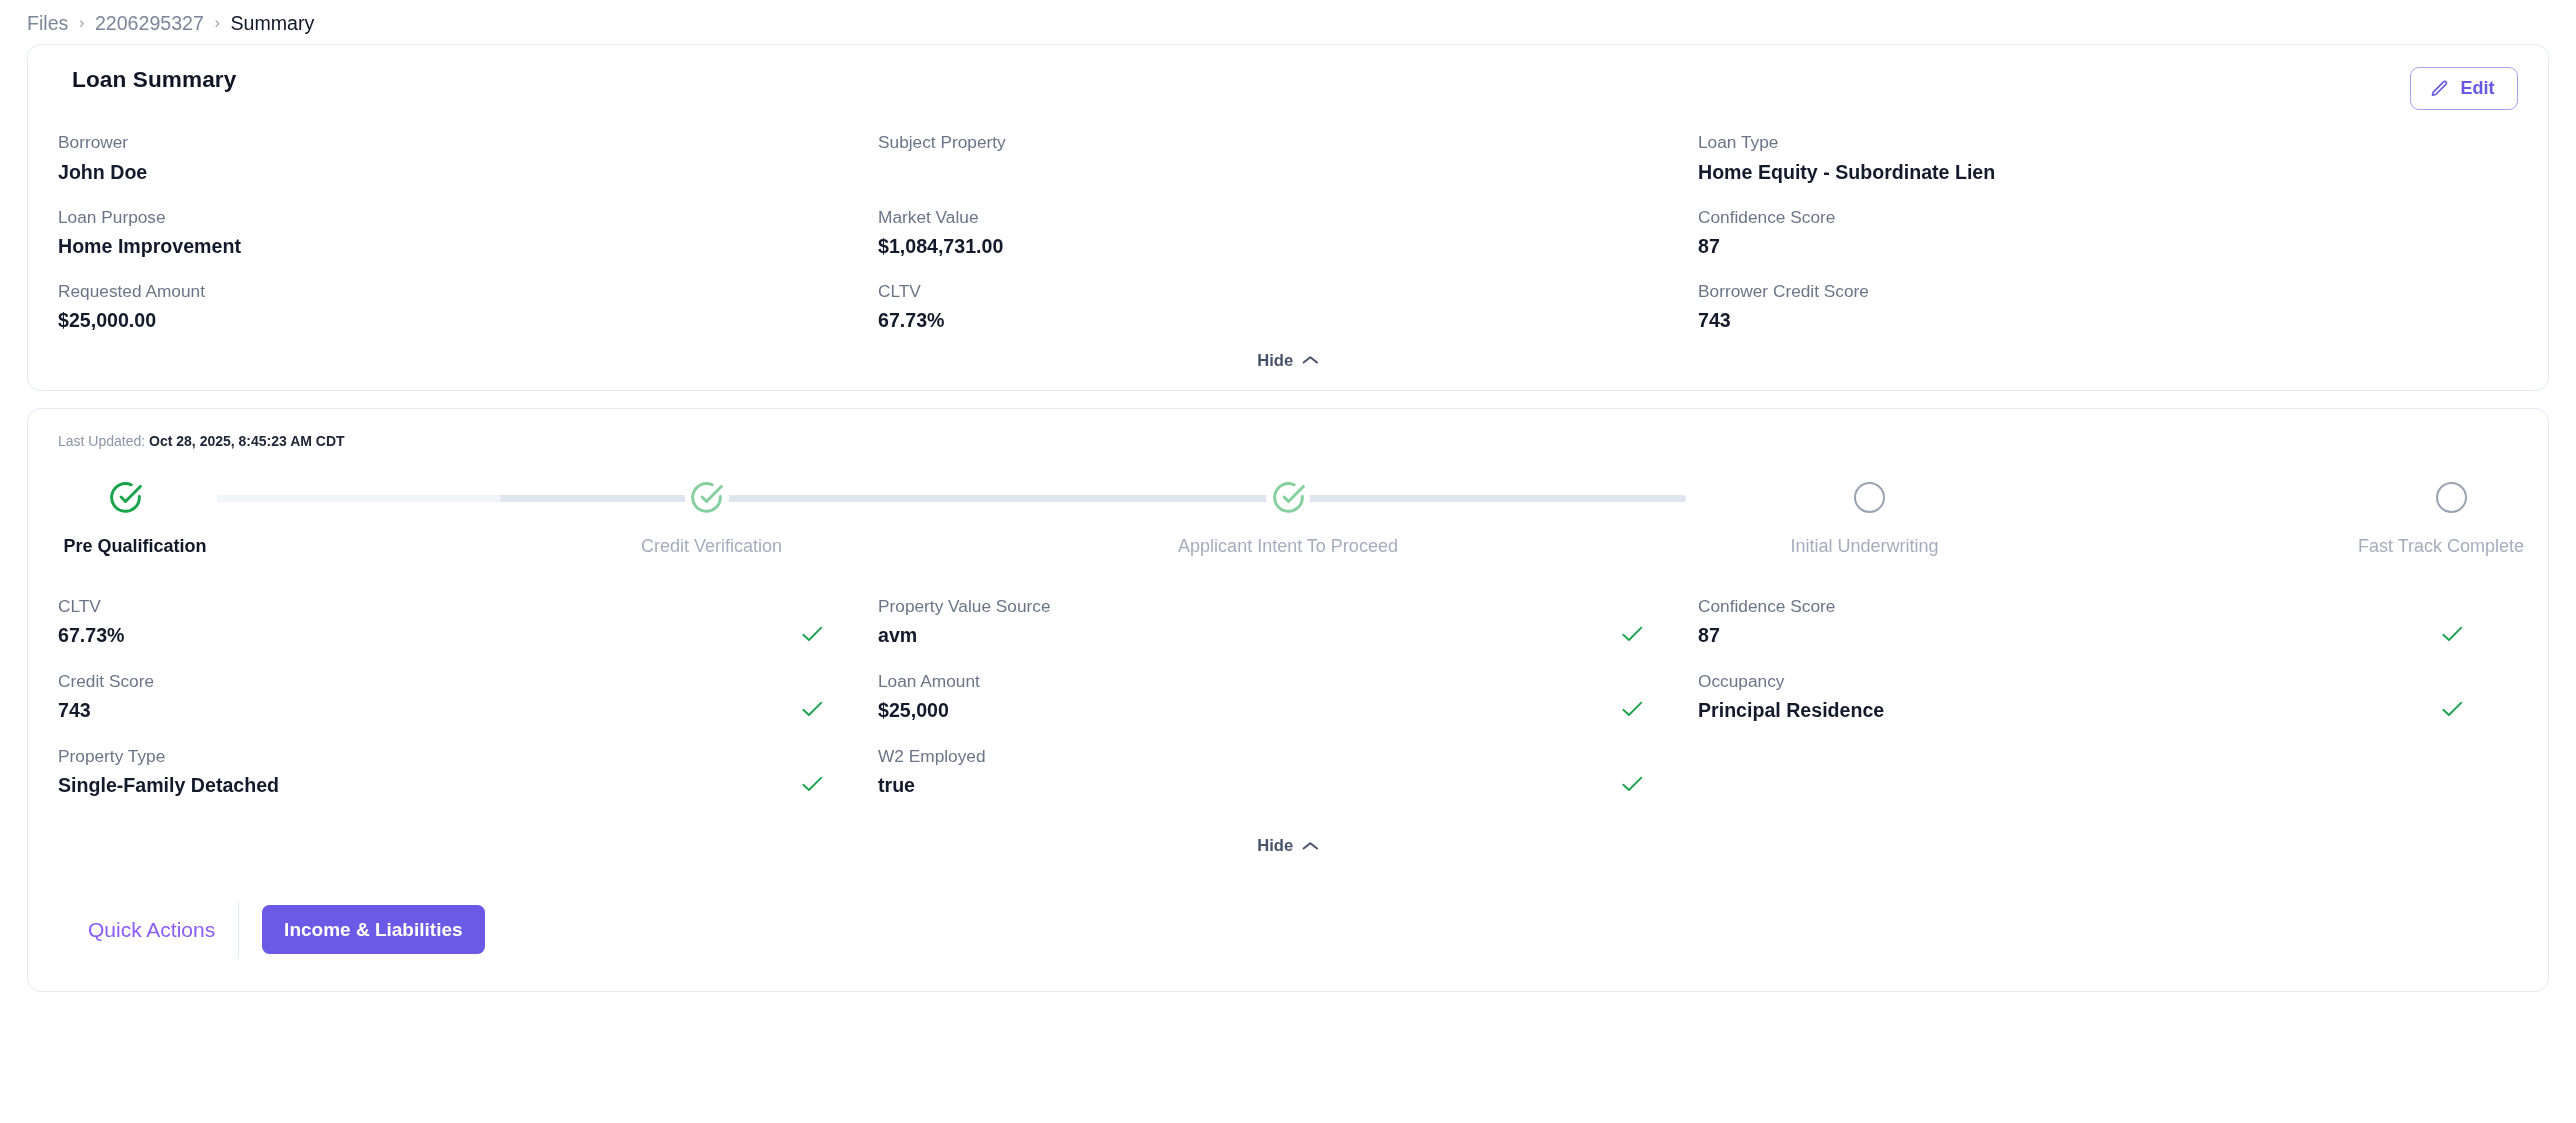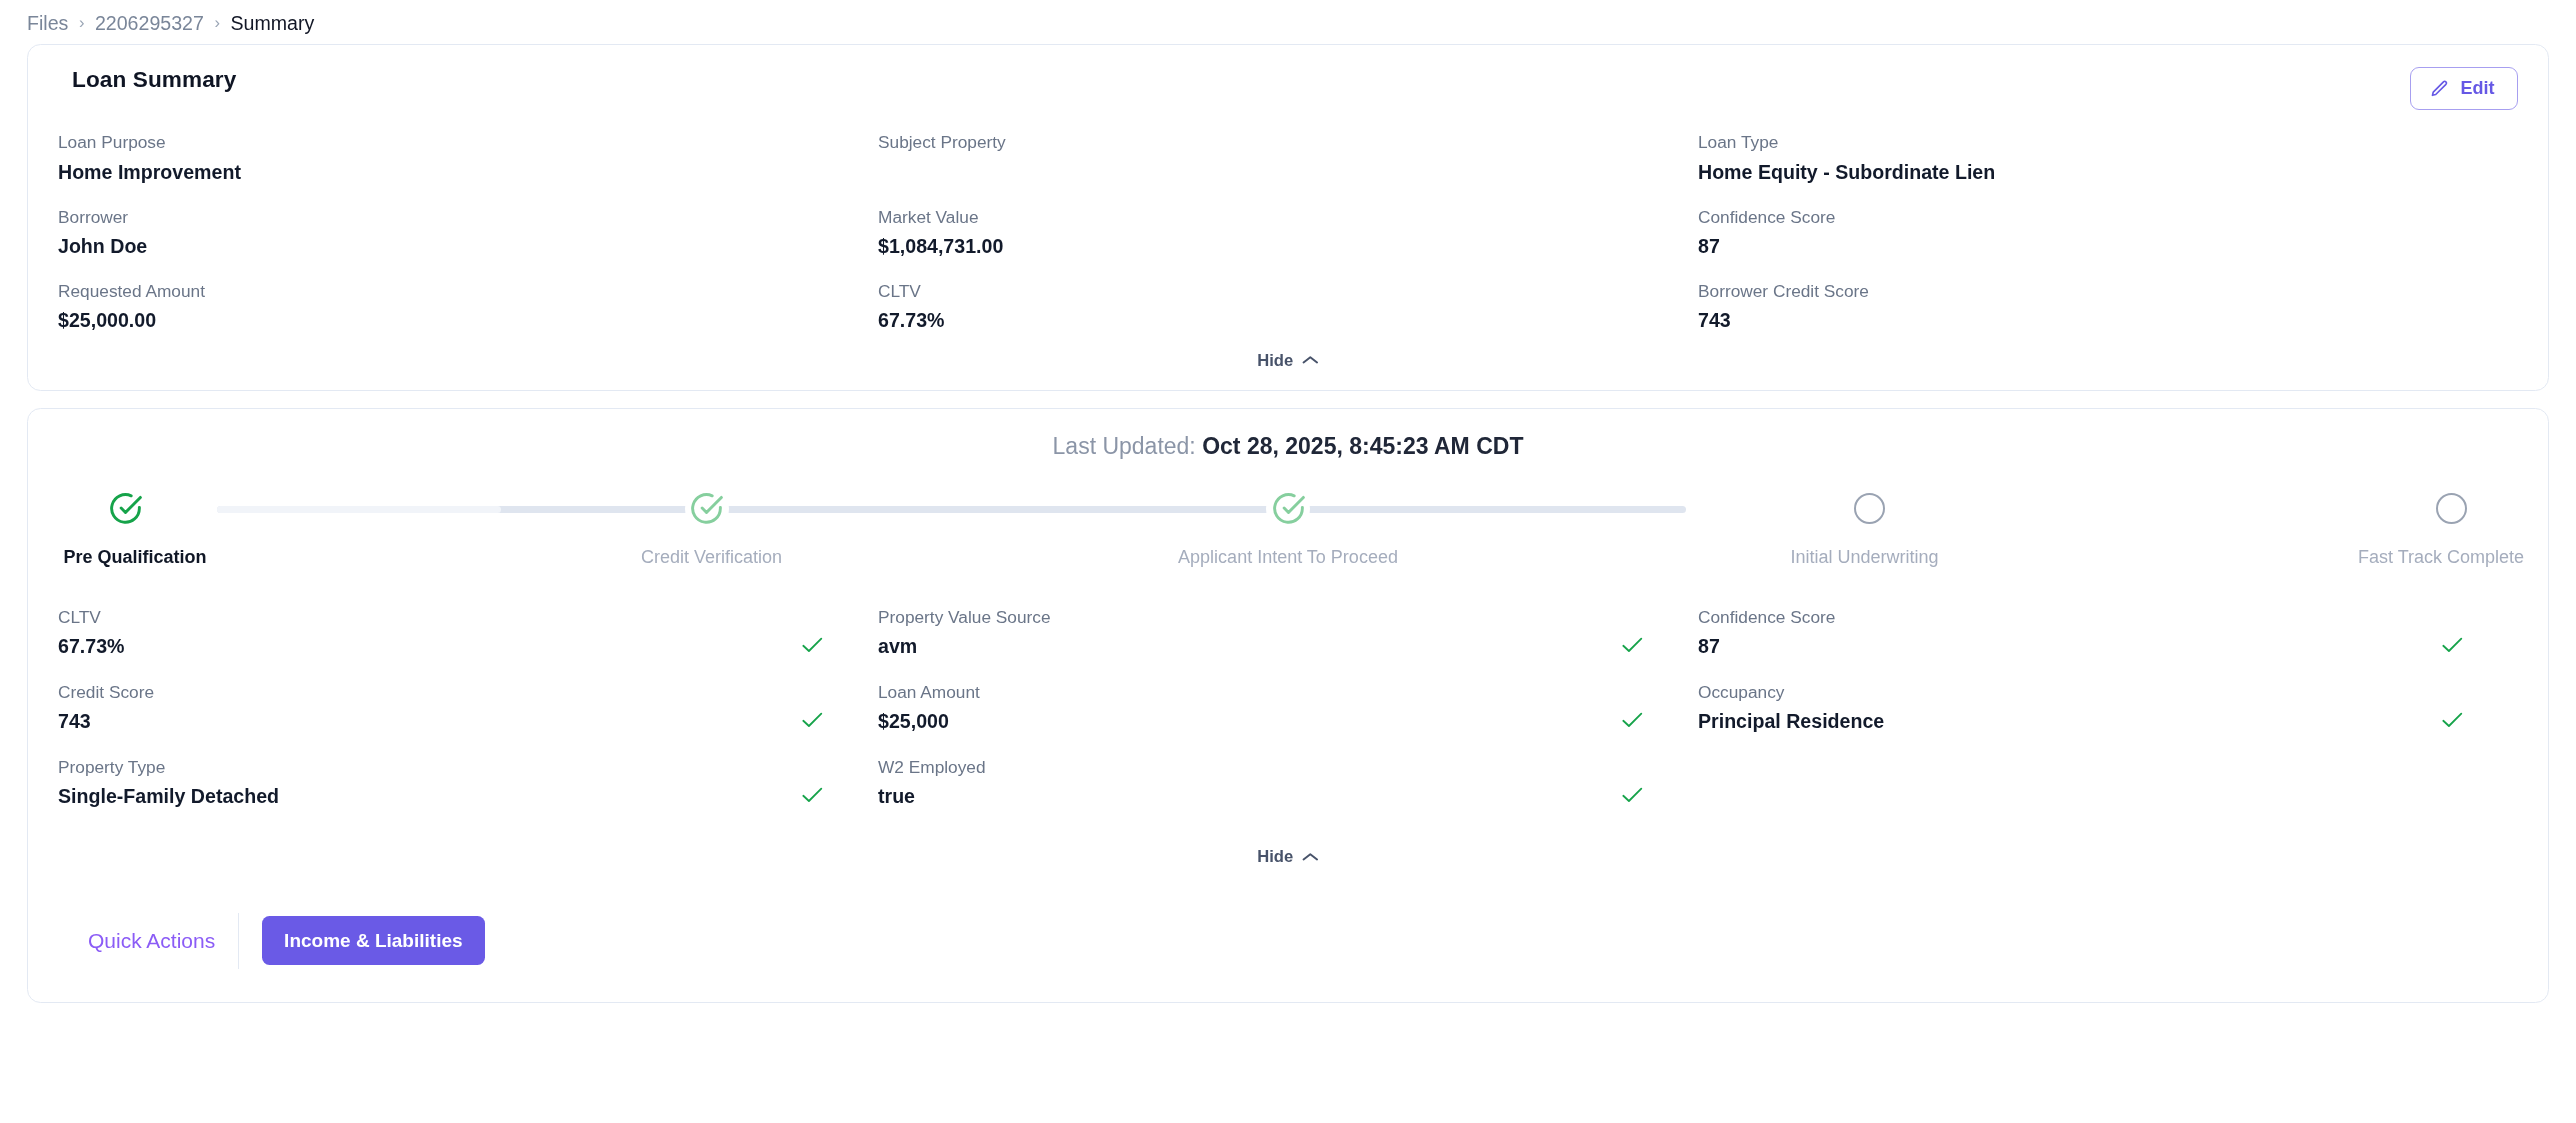--- a/index.html
+++ b/index.html
@@ -102,22 +102,22 @@
     border: none;
     cursor: pointer;
     font-family: "Liberation Sans", sans-serif;
     font-size: 16.6px;
     font-weight: bold;
     color: #48536a;
   }
 
   
   .last-updated {
-    text-align: center;
-    font-size: 23px;
+    text-align: left;
+    font-size: 14px;
     padding-top: 3px;
   }
   .lu-label { color: #8b95a7; }
   .lu-value { color: #202738; font-weight: bold; }
 
   
   .stepper {
     position: relative;
     margin: 27px 45px 0 45px;
     height: 45px;
@@ -257,26 +257,26 @@
           <path d="M16.5 3.5a2.12 2.12 0 0 1 3 3L7 19l-4 1 1-4 12.5-12.5z"></path>
         </svg>
       </span>
       <span>Edit</span>
     </button>
   </div>
 
   <div class="grid3">
     <div>
       <div class="field">
+        <div class="f-label">Borrower</div>
+        <div class="f-value">John Doe</div>
+      </div>
+      <div class="field">
         <div class="f-label">Loan Purpose</div>
         <div class="f-value">Home Improvement</div>
-      </div>
-      <div class="field">
-        <div class="f-label">Borrower</div>
-        <div class="f-value">John Doe</div>
       </div>
       <div class="field">
         <div class="f-label">Requested Amount</div>
         <div class="f-value">$25,000.00</div>
       </div>
     </div>
 
     <div>
       <div class="field">
         <div class="f-label">Subject Property</div>

